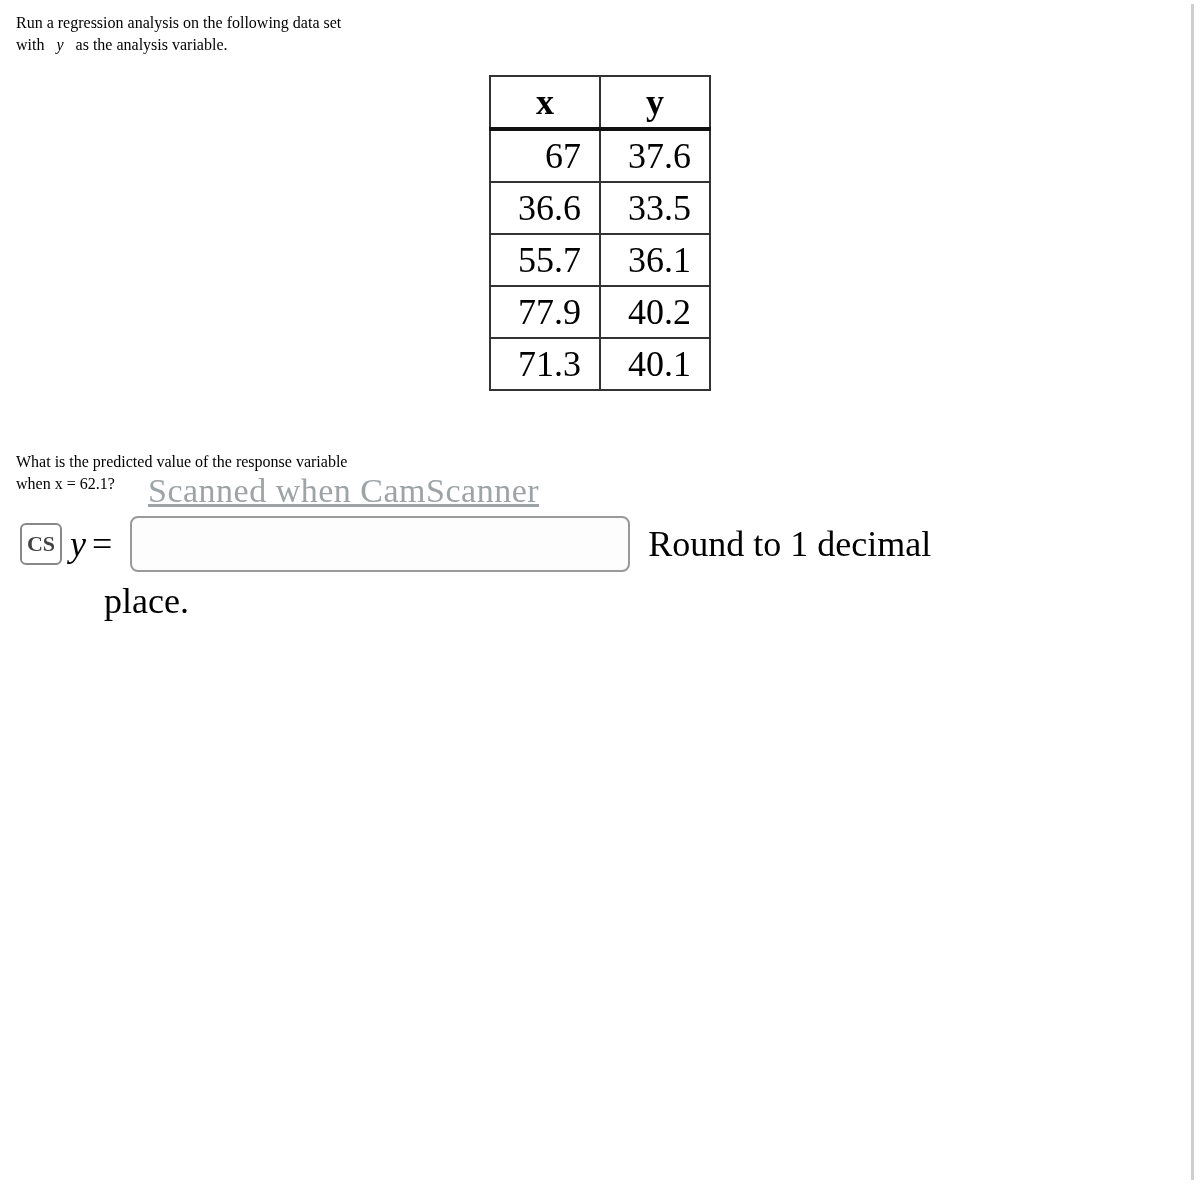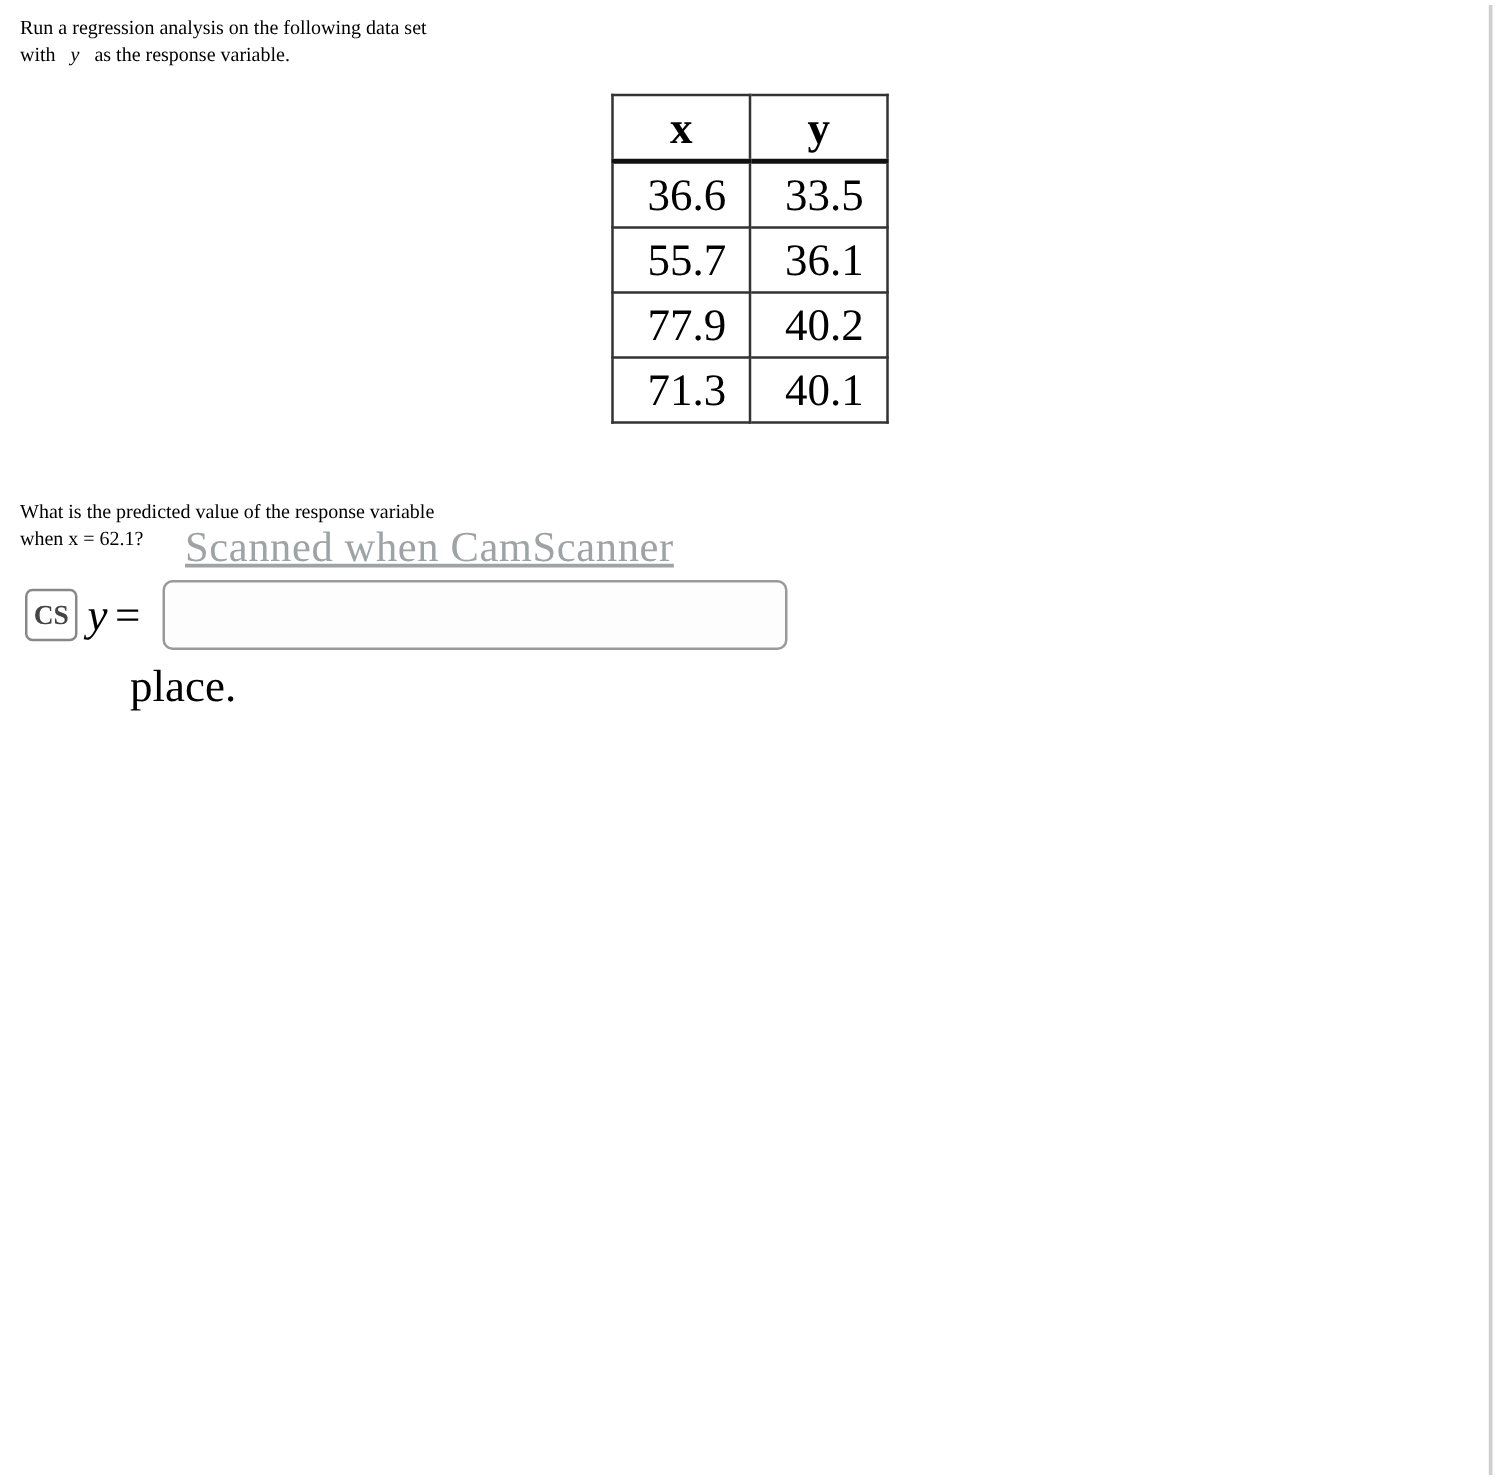--- a/index.html
+++ b/index.html
@@ -126,31 +126,35 @@
       background: #cfcfcf;
     }
   </style>
 </head>
 <body>
 
 <div class="right-rule"></div>
 
 <div class="instruction">
   <span>Run a regression analysis on the following data set</span><br>
-  <span>with </span><span class="italic">y</span><span> as the response variable.</span>
+  <span>with </span><span class="italic">y</span><span> as the analysis variable.</span>
 </div>
 
 <table class="data-table">
   <thead>
     <tr>
       <th>x</th>
       <th>y</th>
     </tr>
   </thead>
   <tbody>
+    <tr>
+        <td>67</td>
+        <td>37.6</td>
+      </tr>
     <tr>
         <td>36.6</td>
         <td>33.5</td>
       </tr>
     <tr>
         <td>55.7</td>
         <td>36.1</td>
       </tr>
     <tr>
         <td>77.9</td>
@@ -167,15 +171,16 @@
   <span>What is the predicted value of the response variable</span><br>
   <span>when x = 62.1?</span>
 </div>
 
 <div class="answer-block">
   <div class="watermark">Scanned when CamScanner</div>
   <div class="answer-row">
     <span class="cs-badge">CS</span>
     <span class="y-equals">y</span>
     <input class="answer-input" type="text" value="" style="">
+    <span class="round-text">Round to 1 decimal</span>
   </div>
   <div class="place-text">place.</div>
 </div>
 
 </body></html>

